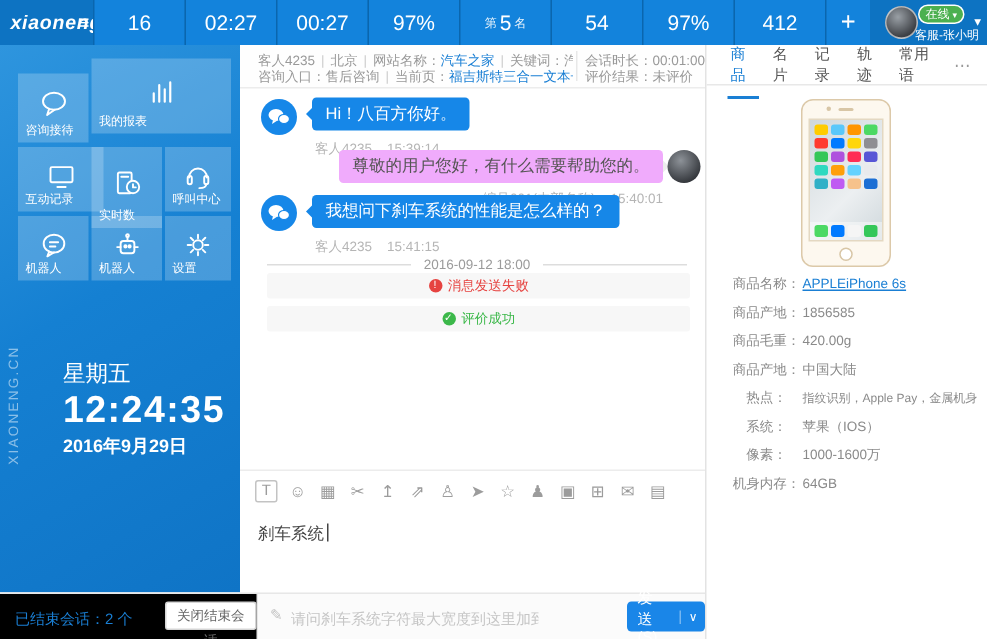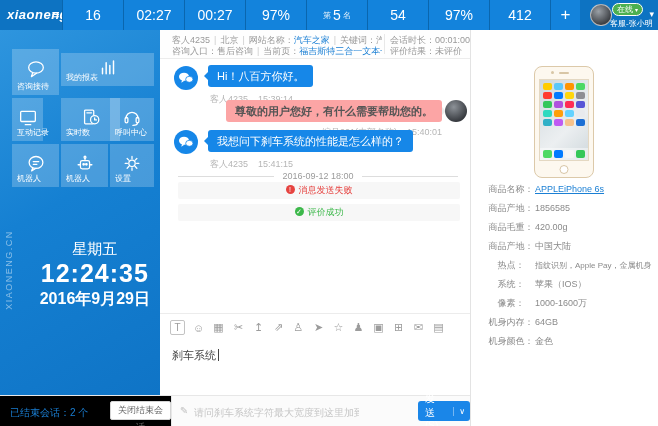--- a/index.html
+++ b/index.html
@@ -18,39 +18,39 @@
   .statusbadge{position:absolute;left:24px;top:3px;height:11px;line-height:11px;padding:0 4px;background:#4cb050;border:1px solid #fff;border-radius:7px;color:#fff;font-size:8px;white-space:nowrap;cursor:pointer;}
   .statusbadge .c{font-size:6px;margin-left:2px;}
   .agentname{position:absolute;left:22px;top:18px;color:#fff;font-size:8px;white-space:nowrap;}
   .usercaret{position:absolute;right:4px;top:9px;color:#fff;font-size:9px;cursor:pointer;}
   
   .sidebar{position:absolute;left:0;top:30px;width:160px;height:365px;background:linear-gradient(150deg,#2e95de 0%,#1580d2 45%,#0f74c6 100%);overflow:hidden;}
   .tile{position:absolute;background:rgba(255,255,255,.22);cursor:pointer;}
   .tile svg{position:absolute;left:50%;top:50%;transform:translate(-50%,-62%);}
   .tile .lb{position:absolute;left:5px;bottom:3px;color:#fff;font-size:8px;white-space:nowrap;}
   .wm{position:absolute;left:-30px;top:234px;width:80px;height:12px;transform:rotate(-90deg);color:rgba(255,255,255,.5);font-size:9px;letter-spacing:1.5px;text-align:center;}
-  .clock{position:absolute;right:10px;top:210px;text-align:center;color:#fff;}
+  .clock{position:absolute;right:10px;top:210px;text-align:left;color:#fff;}
   .clock .wd{font-size:15px;}
   .clock .tm{font-size:25px;font-weight:bold;letter-spacing:1px;line-height:28px;}
-  .clock .dt{font-size:16px;font-weight:bold;margin-top:2px;}
+  .clock .dt{font-size:12px;font-weight:bold;margin-top:2px;}
   
   .chat{position:absolute;left:160px;top:30px;width:310px;height:365px;background:#fff;}
   .chead{position:absolute;left:0;top:0;right:0;height:28px;background:#fefefe;border-bottom:1px solid #ececec;}
   .chead .ln{position:absolute;left:12px;font-size:9px;color:#999;white-space:nowrap;width:210px;overflow:hidden;}
   .chead .lnk{color:#1a7fd4;cursor:pointer;}
   .chead .sep{margin:0 4px;color:#ccc;}
   .chead .rcol{position:absolute;left:230px;font-size:9px;color:#999;white-space:nowrap;}
   .chead .vline{position:absolute;left:224px;top:4px;height:20px;width:1px;background:#e8e8e8;}
   .cavatar{position:absolute;width:24px;height:24px;border-radius:50%;background:#1687e8;}
   .cavatar svg{position:absolute;left:4px;top:5px;}
   .photo{position:absolute;width:22px;height:22px;border-radius:3px;background:radial-gradient(circle at 40% 32%,#8d9298,#34373c 75%);}
   .bub{position:absolute;max-width:210px;padding:4px 9px;border-radius:3px;font-size:11px;line-height:14px;white-space:nowrap;}
   .bub.blue{background:#1687e8;color:#fff;}
   .bub.blue::before{content:"";position:absolute;left:-4px;top:7px;border:4px solid transparent;border-right-color:#1687e8;border-left:0;}
-  .bub.gray{background:#fca5a5;color:#555;font-weight:bold;}
+  .bub.gray{background:#f0abfc;color:#555;}
   .bub.gray::after{content:"";position:absolute;right:-4px;top:7px;border:4px solid transparent;border-left-color:#ededed;border-right:0;}
   .meta{position:absolute;font-size:9px;color:#b5b5b5;white-space:nowrap;}
   .meta span{margin-right:10px;}
   .tdiv{position:absolute;left:18px;right:12px;display:flex;align-items:center;color:#9b9b9b;font-size:9px;}
   .tdiv::before,.tdiv::after{content:"";flex:1;height:1px;background:#ddd;}
   .tdiv b{font-weight:normal;margin:0 8px;}
   .notice{position:absolute;left:18px;right:10px;height:17px;line-height:17px;background:#f7f7f7;border-radius:2px;text-align:center;font-size:9px;}
   .notice.err{color:#e64340;}
   .notice.ok{color:#3cb84a;}
   .nic{display:inline-block;width:9px;height:9px;line-height:9px;border-radius:50%;color:#fff;font-size:7px;text-align:center;margin-right:4px;vertical-align:1px;}
@@ -141,34 +141,34 @@
   </div>
 
   <div class="sidebar">
     <div class="tile" style="left:12px;top:19px;width:47px;height:46px;">
       <svg width="22" height="22" viewBox="0 0 24 24" stroke="#fff" stroke-width="1.4" fill="none" stroke-linecap="round" stroke-linejoin="round">
           <ellipse cx="12" cy="10" rx="8" ry="6.2"></ellipse>
           <path d="M8.5 15.5 L7 20 L12.5 16.2"></path>
         </svg>
       <span class="lb">咨询接待</span>
     </div>
-    <div class="tile" style="left:61px;top:23px;width:93px;height:33px;text-align:right;">
+    <div class="tile" style="left:61px;top:9px;width:93px;height:50px;text-align:right;">
       <svg width="22" height="22" viewBox="0 0 24 24" stroke="#fff" stroke-width="1.6" fill="none" stroke-linecap="round">
           <path d="M6 19v-6 M10 19V7 M14 19v-9 M18 19V5"></path>
         </svg>
       <span class="lb">我的报表</span>
     </div>
-    <div class="tile" style="left:12px;top:68px;width:31px;height:43px;">
+    <div class="tile" style="left:12px;top:68px;width:57px;height:43px;">
       <svg width="22" height="22" viewBox="0 0 24 24" stroke="#fff" stroke-width="1.4" fill="none" stroke-linecap="round" stroke-linejoin="round">
           <rect x="4" y="5.5" width="16" height="11" rx="1"></rect>
           <path d="M9 20h6"></path>
         </svg>
       <span class="lb">互动记录</span>
     </div>
-    <div class="tile" style="left:61px;top:68px;width:47px;height:43px;padding-left:12px;">
+    <div class="tile" style="left:61px;top:68px;width:47px;height:54px;">
       <svg width="22" height="22" viewBox="0 0 24 24" stroke="#fff" stroke-width="1.4" fill="none" stroke-linecap="round" stroke-linejoin="round">
           <rect x="5" y="4" width="10" height="15" rx="1"></rect>
           <path d="M7.5 7h5"></path>
           <circle cx="16" cy="14.5" r="4.5" fill="#4a9fd9"></circle>
           <path d="M16 12.5v2.3h2"></path>
         </svg>
       <span class="lb">实时数</span>
     </div>
     <div class="tile" style="left:110px;top:68px;width:44px;height:43px;">
       <svg width="22" height="22" viewBox="0 0 24 24" stroke="#fff" stroke-width="1.4" fill="none" stroke-linecap="round" stroke-linejoin="round">
@@ -282,20 +282,28 @@
     </div>
     <span class="pencil">✎</span>
     <span class="quick">请问刹车系统字符最大宽度到这里加到这个.....</span>
     <span class="sendbtn">
         <span class="t">发 送(S)</span>
         <span class="c">∨</span>
       </span>
   </div>
 
   <div class="panel">
+    <div class="ptabs">
+      <span class="ptab active">商品</span>
+      <span class="ptab">名片</span>
+      <span class="ptab">记录</span>
+      <span class="ptab">轨迹</span>
+      <span class="ptab">常用语</span>
+      <span class="pmore">⋯</span>
+    </div>
 
     <div class="phone">
       <span class="speaker"></span>
       <span class="camdot"></span>
       <div class="screen">
         <div class="appgrid">
             <i style="background: rgb(255, 204, 0);"></i>
             <i style="background: rgb(90, 200, 250);"></i>
             <i style="background: rgb(255, 149, 0);"></i>
             <i style="background: rgb(76, 217, 100);"></i>
@@ -327,16 +335,15 @@
     </div>
 
     <div class="pf" style="top:153px;"><span class="pl">商品名称：</span><span class="lnk">APPLEiPhone 6s</span></div>
     <div class="pf" style="top:172px;"><span class="pl">商品产地：</span><span>1856585</span></div>
     <div class="pf" style="top:191px;"><span class="pl">商品毛重：</span><span>420.00g</span></div>
     <div class="pf" style="top:210px;"><span class="pl">商品产地：</span><span>中国大陆</span></div>
     <div class="pf" style="top:229px;"><span class="pl">热点：</span><span style="font-size:8px;">指纹识别，Apple Pay，金属机身，拍照神器</span></div>
     <div class="pf" style="top:248px;"><span class="pl">系统：</span><span>苹果（IOS）</span></div>
     <div class="pf" style="top:267px;"><span class="pl">像素：</span><span>1000-1600万</span></div>
     <div class="pf" style="top:286px;"><span class="pl">机身内存：</span><span>64GB</span></div>
-    <div class="pf" style="top:305px;"><span class="pl">机身颜色：</span><span>金色</span></div>
   </div>
 
 </div>
 
 </body></html>

